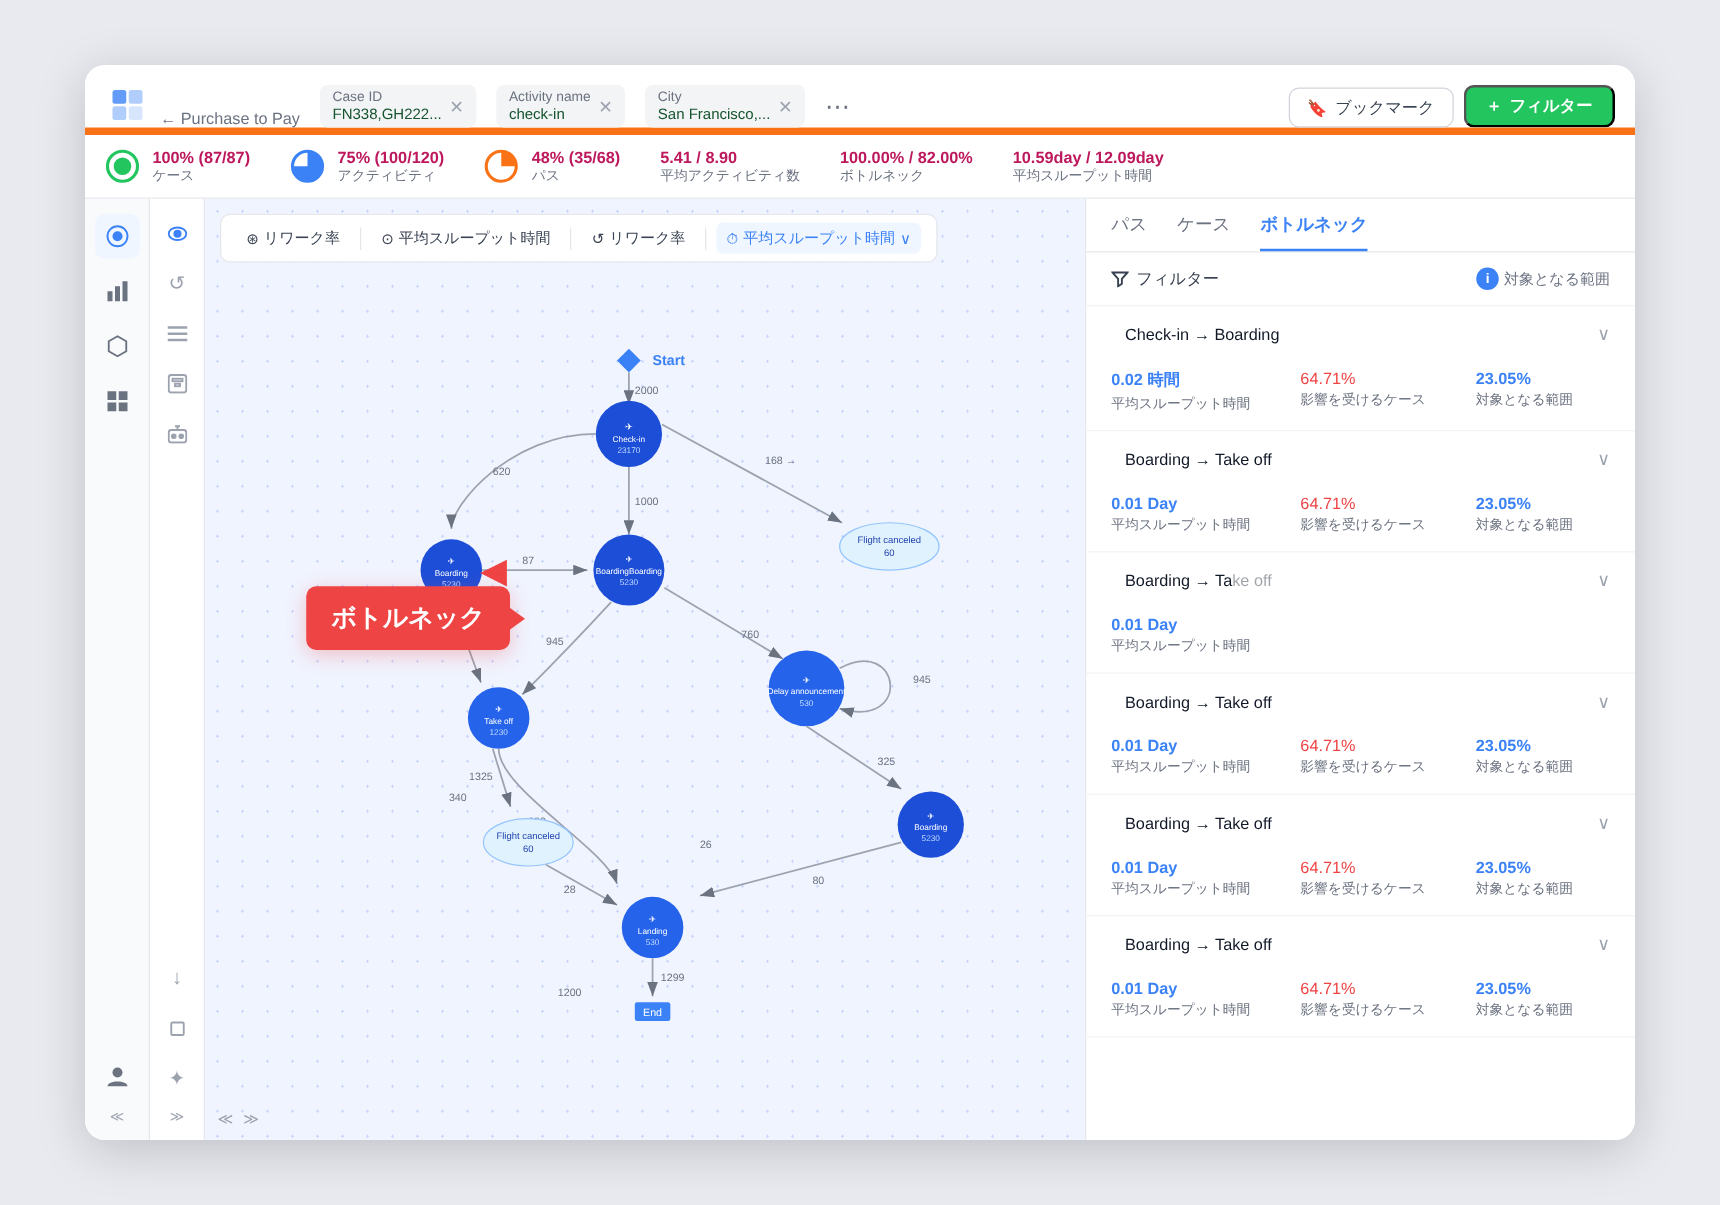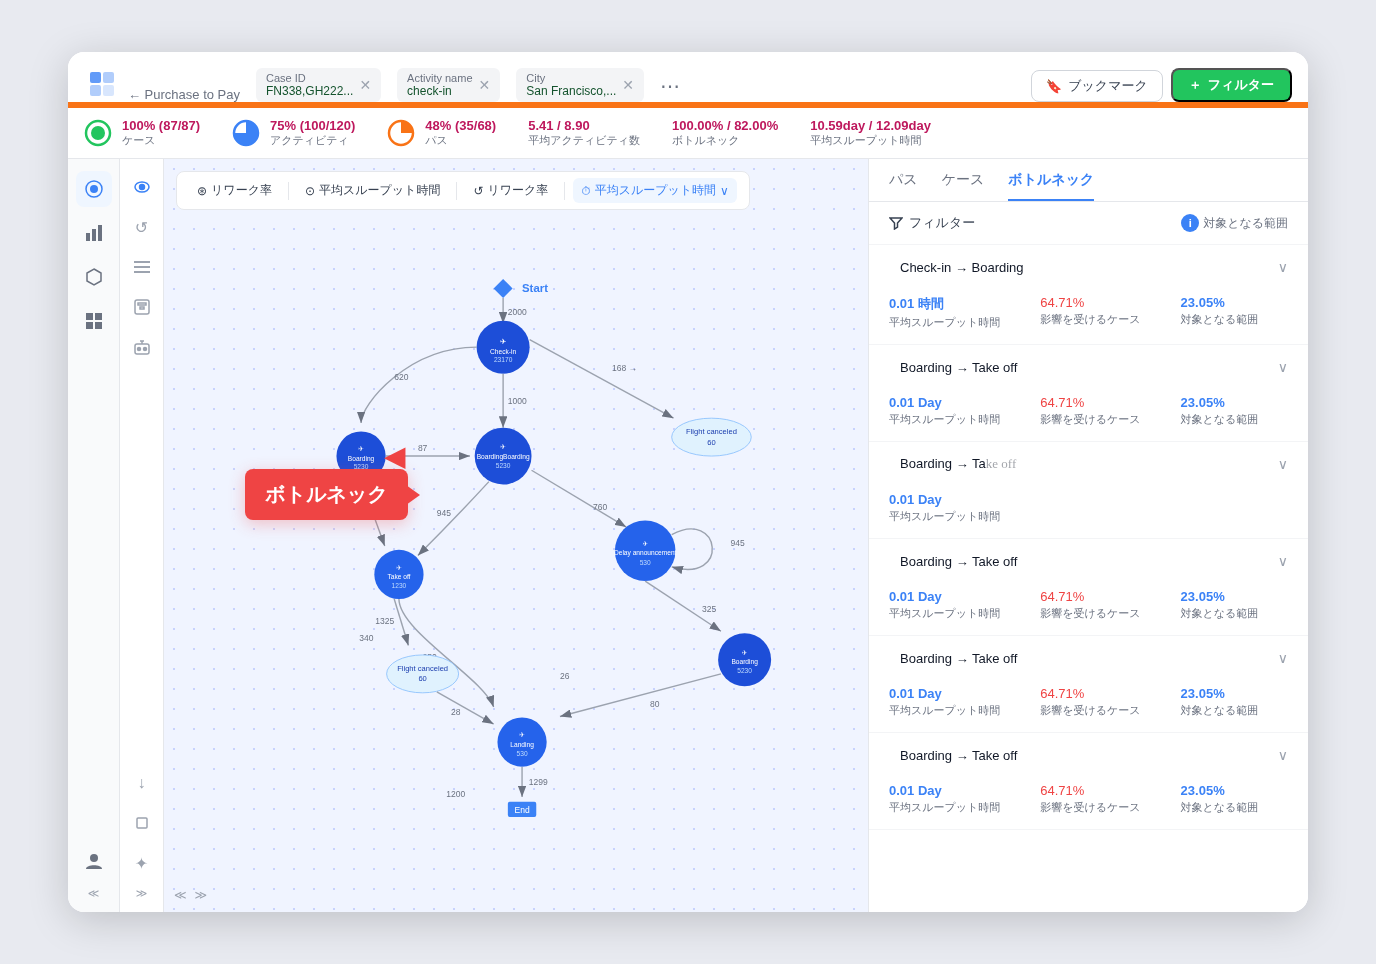--- a/index.html
+++ b/index.html
@@ -747,21 +747,21 @@
         </div>
 
         <div class="bottleneck-section">
           <div class="section-header">
             <span class="section-title">Check-in → Boarding</span>
             <span class="section-arrow">∨</span>
           </div>
           <div class="section-body">
             <div class="metric-row">
               <div class="metric-item">
-                <div class="metric-value-blue">0.01 時間</div>
+                <div class="metric-value-blue">0.02 時間</div>
                 <div class="metric-sub">平均スループット時間</div>
               </div>
               <div class="metric-item">
                 <div class="metric-value-red">64.71%</div>
                 <div class="metric-sub">影響を受けるケース</div>
               </div>
               <div class="metric-item">
                 <div class="metric-value-blue">23.05%</div>
                 <div class="metric-sub">対象となる範囲</div>
               </div>
@@ -787,21 +787,21 @@
               <div class="metric-item">
                 <div class="metric-value-blue">23.05%</div>
                 <div class="metric-sub">対象となる範囲</div>
               </div>
             </div>
           </div>
         </div>
 
         <div class="bottleneck-section" style="position:relative;">
           <div class="section-header">
-            <span class="section-title">Boarding → Ta<span style="opacity:0.4;font-family:Liberation Serif, serif;">ke off</span></span>
+            <span class="section-title">Boarding → Ta<span style="opacity:0.4;">ke off</span></span>
             <span class="section-arrow">∨</span>
           </div>
           <div class="section-body">
             <div class="metric-row">
               <div class="metric-item">
                 <div class="metric-value-blue">0.01 Day</div>
                 <div class="metric-sub">平均スループット時間</div>
               </div>
 
             </div>

